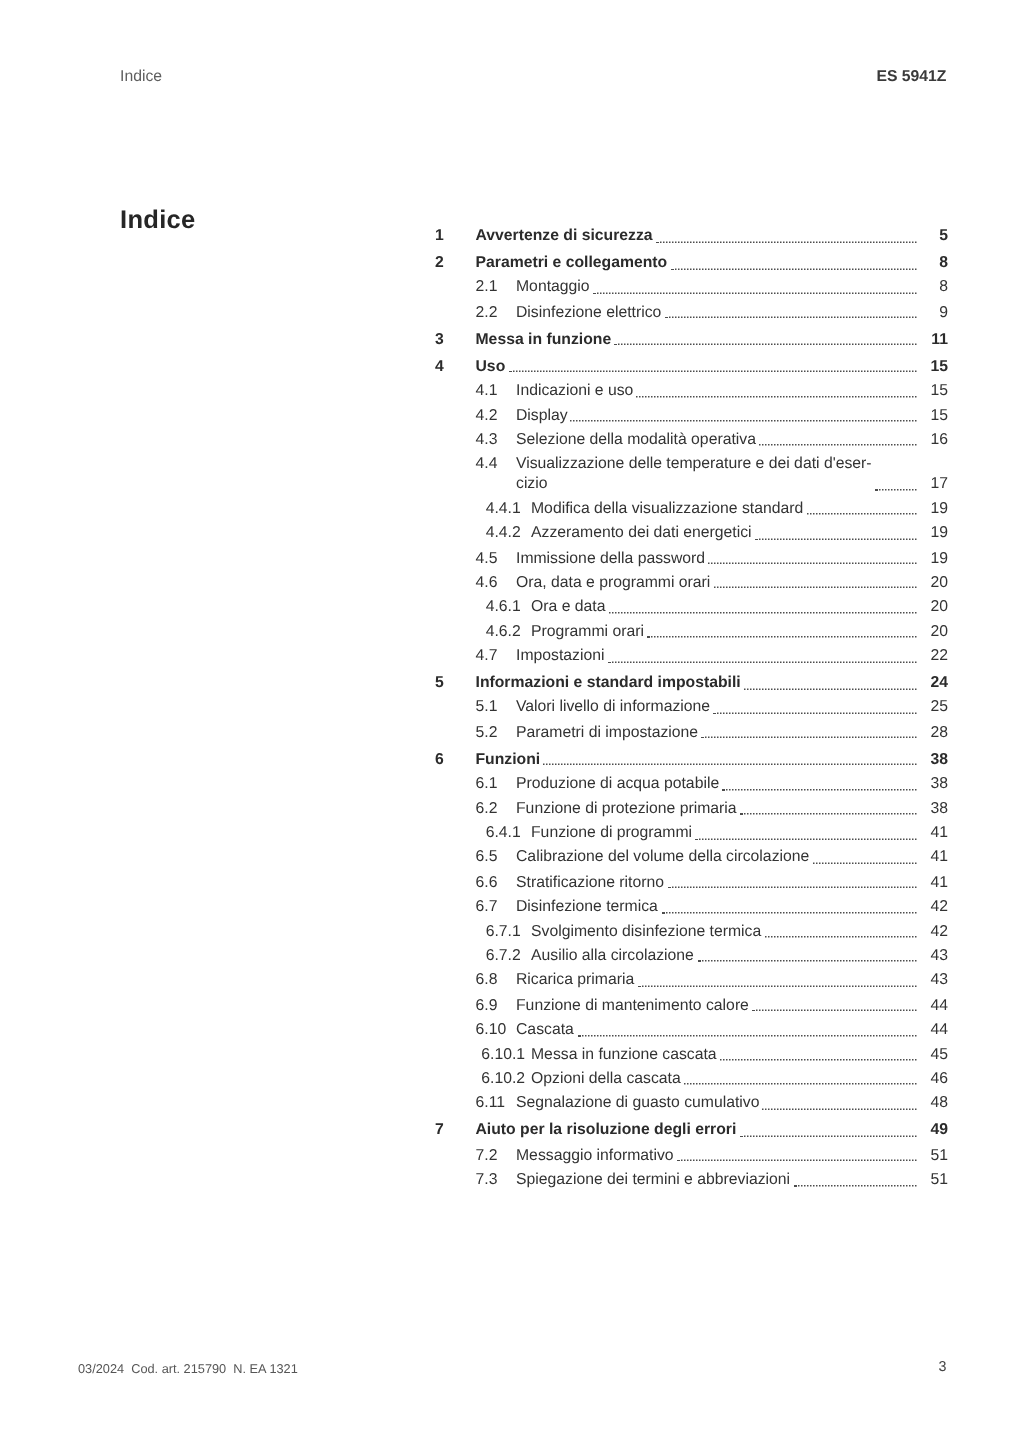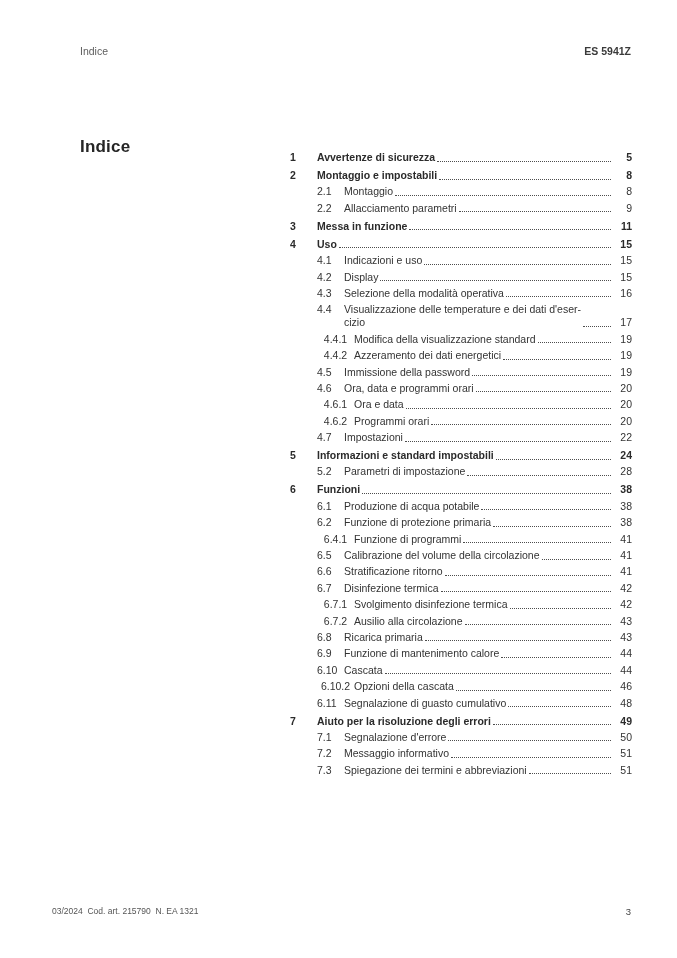--- a/index.html
+++ b/index.html
@@ -91,21 +91,21 @@
   }
 
   
   .page-footer {
     position: absolute;
     top: 906px;
     left: 52px;
     right: 46px;
     display: flex;
     justify-content: space-between;
-    align-items: flex-start;
+    align-items: center;
     font-size: 8.5px;
     color: #555555;
   }
   .page-footer .ftr-left  { white-space: pre; }
   .page-footer .ftr-right { font-size: 9.5px; color: #444444; }
 </style>
 </head>
 <body>
 
 <div class="running-header">
@@ -117,33 +117,33 @@
 
 <div class="toc">
     <div class="toc-row level1 chapter">
       <span class="toc-num">1</span>
       <span class="toc-label">Avvertenze di sicurezza</span>
       <span class="toc-leader"></span>
       <span class="toc-page">5</span>
     </div>
     <div class="toc-row level1 chapter">
       <span class="toc-num">2</span>
-      <span class="toc-label">Montaggio e impostabili</span>
+      <span class="toc-label">Parametri e collegamento</span>
       <span class="toc-leader"></span>
       <span class="toc-page">8</span>
     </div>
     <div class="toc-row level2">
       <span class="toc-num">2.1</span>
       <span class="toc-label">Montaggio</span>
       <span class="toc-leader"></span>
       <span class="toc-page">8</span>
     </div>
     <div class="toc-row level2">
       <span class="toc-num">2.2</span>
-      <span class="toc-label">Allacciamento parametri</span>
+      <span class="toc-label">Disinfezione elettrico</span>
       <span class="toc-leader"></span>
       <span class="toc-page">9</span>
     </div>
     <div class="toc-row level1 chapter">
       <span class="toc-num">3</span>
       <span class="toc-label">Messa in funzione</span>
       <span class="toc-leader"></span>
       <span class="toc-page">11</span>
     </div>
     <div class="toc-row level1 chapter">
@@ -219,20 +219,26 @@
       <span class="toc-leader"></span>
       <span class="toc-page">22</span>
     </div>
     <div class="toc-row level1 chapter">
       <span class="toc-num">5</span>
       <span class="toc-label">Informazioni e standard impostabili</span>
       <span class="toc-leader"></span>
       <span class="toc-page">24</span>
     </div>
     <div class="toc-row level2">
+      <span class="toc-num">5.1</span>
+      <span class="toc-label">Valori livello di informazione</span>
+      <span class="toc-leader"></span>
+      <span class="toc-page">25</span>
+    </div>
+    <div class="toc-row level2">
       <span class="toc-num">5.2</span>
       <span class="toc-label">Parametri di impostazione</span>
       <span class="toc-leader"></span>
       <span class="toc-page">28</span>
     </div>
     <div class="toc-row level1 chapter">
       <span class="toc-num">6</span>
       <span class="toc-label">Funzioni</span>
       <span class="toc-leader"></span>
       <span class="toc-page">38</span>
@@ -297,42 +303,42 @@
       <span class="toc-leader"></span>
       <span class="toc-page">44</span>
     </div>
     <div class="toc-row level2">
       <span class="toc-num">6.10</span>
       <span class="toc-label">Cascata</span>
       <span class="toc-leader"></span>
       <span class="toc-page">44</span>
     </div>
     <div class="toc-row level3">
+      <span class="toc-num">6.10.1</span>
+      <span class="toc-label">Messa in funzione cascata</span>
+      <span class="toc-leader"></span>
+      <span class="toc-page">45</span>
+    </div>
+    <div class="toc-row level3">
       <span class="toc-num">6.10.2</span>
       <span class="toc-label">Opzioni della cascata</span>
       <span class="toc-leader"></span>
       <span class="toc-page">46</span>
     </div>
     <div class="toc-row level2">
       <span class="toc-num">6.11</span>
       <span class="toc-label">Segnalazione di guasto cumulativo</span>
       <span class="toc-leader"></span>
       <span class="toc-page">48</span>
     </div>
     <div class="toc-row level1 chapter">
       <span class="toc-num">7</span>
       <span class="toc-label">Aiuto per la risoluzione degli errori</span>
       <span class="toc-leader"></span>
       <span class="toc-page">49</span>
-    </div>
-    <div class="toc-row level2">
-      <span class="toc-num">7.1</span>
-      <span class="toc-label">Segnalazione d'errore</span>
-      <span class="toc-leader"></span>
-      <span class="toc-page">50</span>
     </div>
     <div class="toc-row level2">
       <span class="toc-num">7.2</span>
       <span class="toc-label">Messaggio informativo</span>
       <span class="toc-leader"></span>
       <span class="toc-page">51</span>
     </div>
     <div class="toc-row level2">
       <span class="toc-num">7.3</span>
       <span class="toc-label">Spiegazione dei termini e abbreviazioni</span>

